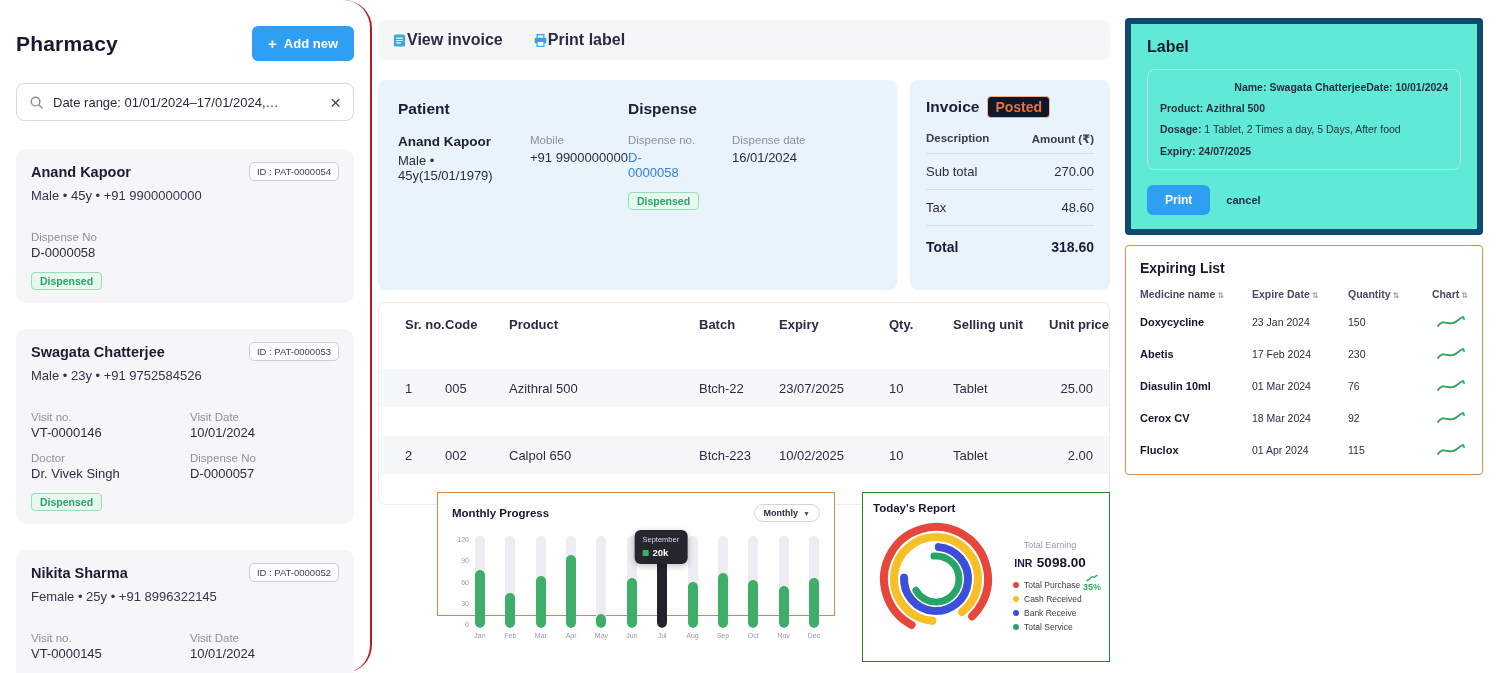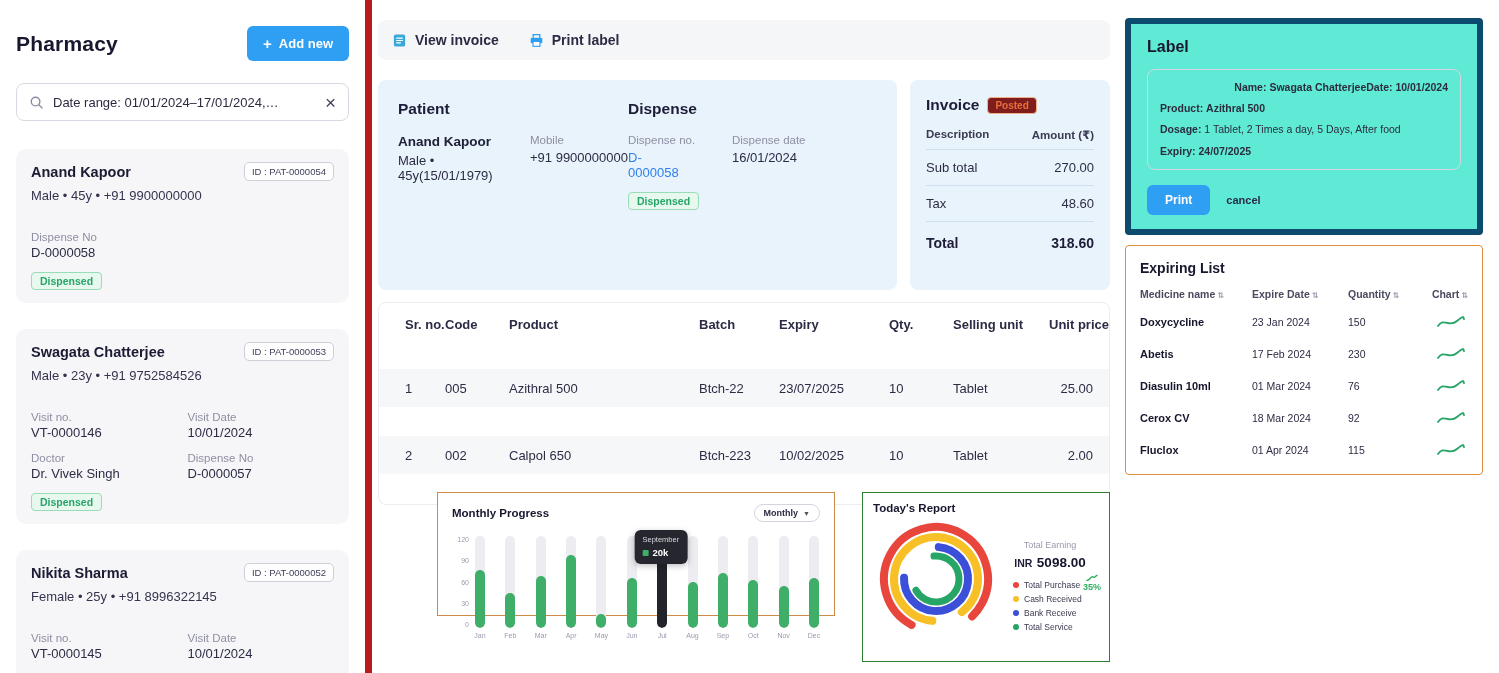--- a/index.html
+++ b/index.html
@@ -5,21 +5,21 @@
   * { box-sizing: border-box; margin: 0; padding: 0; }
   html,body { width:1499px; height:673px; overflow:hidden; }
   body {
     font-family: "Liberation Sans", "DejaVu Sans", sans-serif;
     background:#fff; color:#22223c; position:relative;
   }
   .app { position:relative; width:1499px; height:673px; }
 
   
   .sidebar { position:absolute; left:0; top:0; width:372px; height:673px;
-    border-right:7px solid #b91c1c; padding:26px 16px 0 16px; background:#fff; }
+    border-right:2px solid #b91c1c; padding:26px 16px 0 16px; background:#fff;border-radius:28px; }
   .sb-head { display:flex; justify-content:space-between; align-items:center; }
   .sb-title { font-size:21px; font-weight:800; color:#17172e; letter-spacing:.2px; }
   .btn-primary { background:#2e9ff3; color:#fff; border:none; border-radius:6px;
     font-family:inherit; font-size:13px; font-weight:700; padding:10px 16px;
     display:inline-flex; align-items:center; gap:7px; cursor:pointer; }
   .btn-primary .plus { font-size:15px; font-weight:700; line-height:1; }
   .search-box { margin-top:22px; height:38px; border:1px solid #d9d9e3; border-radius:8px;
     display:flex; align-items:center; gap:9px; padding:0 12px; background:#fff; }
   .search-text { flex:1; font-size:13px; color:#2b2b40; white-space:nowrap; overflow:hidden; text-overflow:ellipsis; }
   .clear-x { font-size:19px; color:#44445c; cursor:pointer; line-height:1; }
@@ -34,41 +34,41 @@
   .pfields { display:grid; grid-template-columns:1fr 1fr; gap:12px 10px; margin-top:28px; }
   .pfields.one { grid-template-columns:1fr; gap:2px; }
   .pf-l { font-size:11.5px; color:#8f8fa3; }
   .pf-v { font-size:13px; color:#2c2c45; margin-top:2px; }
   .badge-green { display:inline-block; margin-top:12px; font-size:10.5px; font-weight:700;
     color:#27a567; background:#e7f8ef; border:1px solid #9adbb8; border-radius:4px; padding:2px 8px; }
 
   
   .toolbar { position:absolute; left:378px; top:20px; width:732px; height:40px;
     background:#f5f6f8; border-radius:8px; display:flex; align-items:center; gap:30px; padding:0 14px; }
-  .tb-btn { background:none; border:none; font-family:inherit; font-size:14px; font-weight:600;
-    color:#2b2b45; display:inline-flex; align-items:center; gap:8px; cursor:pointer; }
+  .tb-btn { background:none; border:none; font-family:inherit; font-size:16px; font-weight:600;
+    color:#2b2b45; display:inline-flex; align-items:center; cursor:pointer; }
 
   .info-row { position:absolute; left:378px; top:80px; width:732px; height:210px; display:flex; gap:13px; }
   .pd-panel { flex:1; background:#e9f3fb; border-radius:8px; padding:20px; display:flex; }
   .pat-col { flex:0 0 230px; }
   .disp-col { flex:1; }
   .panel-h { font-size:15.5px; font-weight:700; color:#1d1d38; }
   .two-col { display:flex; gap:14px; margin-top:16px; }
   .tc-left { width:118px; }
   .tc-right { flex:1; }
   .strong { font-size:13.5px; font-weight:700; color:#20203a; }
   .lab { font-size:11.5px; color:#8f8fa3; }
   .val { font-size:13px; color:#2c2c45; margin-top:4px; }
   .val.wrap { max-width:118px; }
   .link { display:block; width:60px; font-size:13px; color:#2f80ed; margin-top:4px;
     text-decoration:none; cursor:pointer; word-break:break-word; }
 
   .invoice-panel { flex:0 0 200px; background:#e9f3fb; border-radius:8px; padding:16px; }
   .inv-head { display:flex; align-items:center; gap:8px; }
-  .chip-orange { font-size:10px; font-weight:700; color:#e8703a; background:#7f1d1d;
+  .chip-orange { font-size:14px; font-weight:700; color:#e8703a; background:#0f172a;
     border:1px solid #efb08a; border-radius:4px; padding:2px 7px; }
   .inv-cols { display:flex; justify-content:space-between; font-size:11.5px; font-weight:700;
     color:#3a3a52; margin-top:14px; padding-bottom:7px; border-bottom:1px solid #cfdfee; }
   .inv-row { display:flex; justify-content:space-between; align-items:center; font-size:13px;
     color:#2c2c45; padding:10px 0; border-bottom:1px solid #cfdfee; }
   .inv-row.total { border-bottom:none; font-size:14px; font-weight:800; color:#1d1d38; padding-top:13px; }
 
   
   .items-table { position:absolute; left:378px; top:302px; width:732px; height:203px;
     background:#fff; border:1px solid #ececf2; border-radius:8px; overflow:hidden; }

